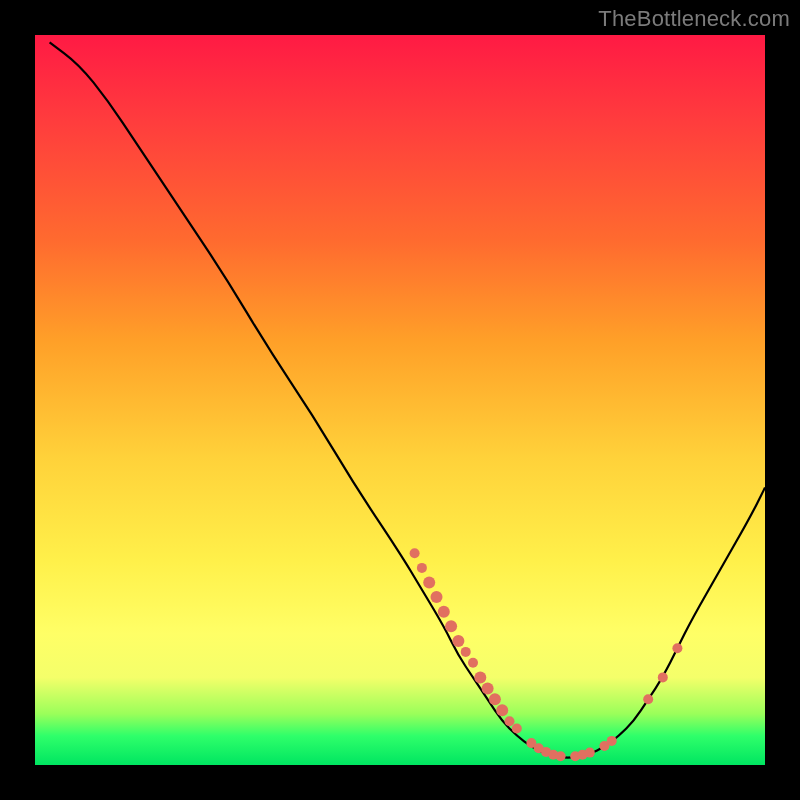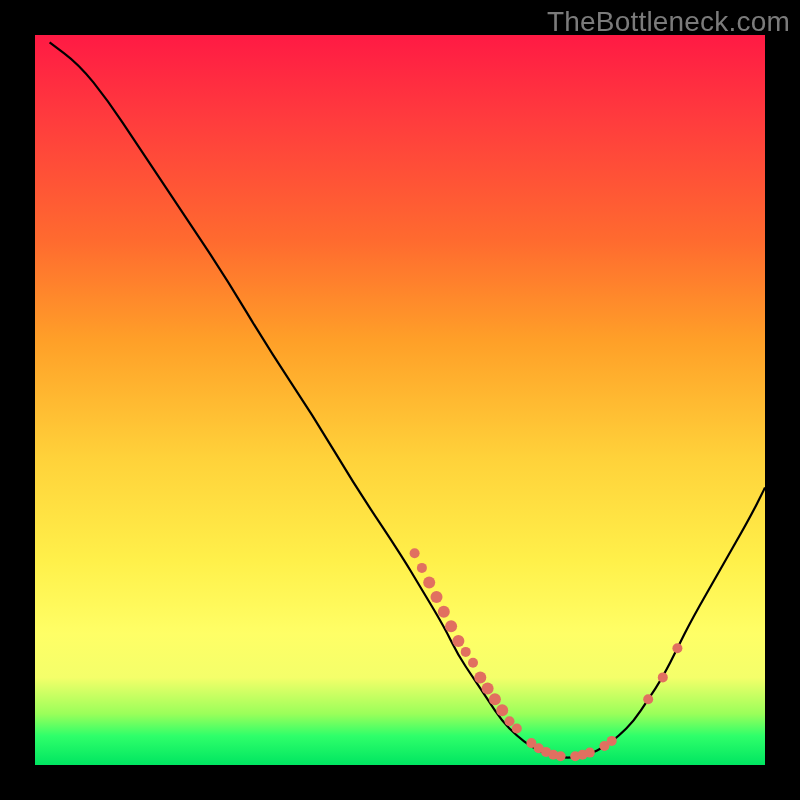--- a/index.html
+++ b/index.html
@@ -35,21 +35,21 @@
       #9aff5a 93%,
       #2fff6a 96%,
       #00e561 100%
     );
   }
   .watermark {
     position: absolute;
     top: 6px;
     right: 10px;
     color: #7b7b7b;
-    font-size: 28px;
+    font-size: 22px;
     letter-spacing: 0.2px;
     font-weight: 500;
     user-select: none;
   }
   svg.curve {
     position: absolute;
     left: 0;
     top: 0;
     width: 730px;
     height: 730px;

